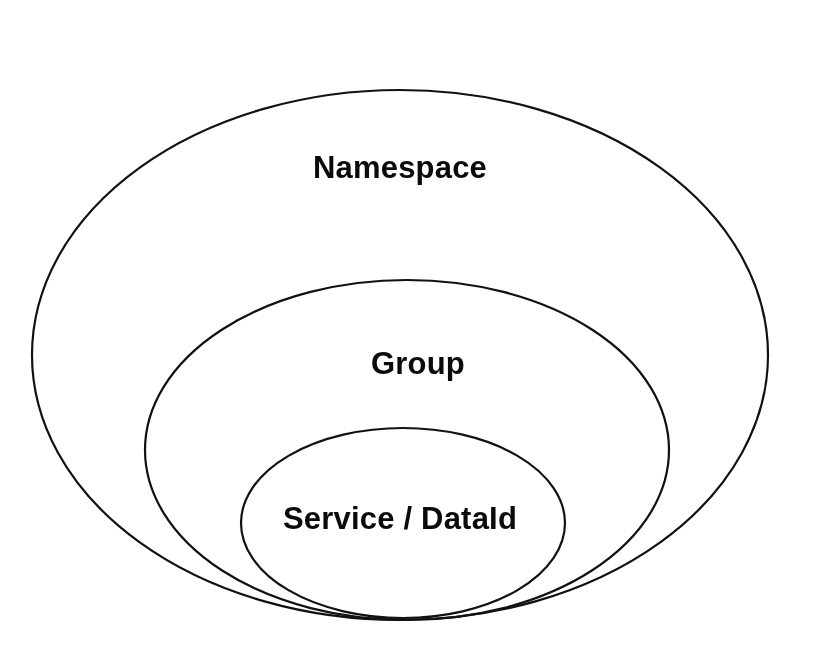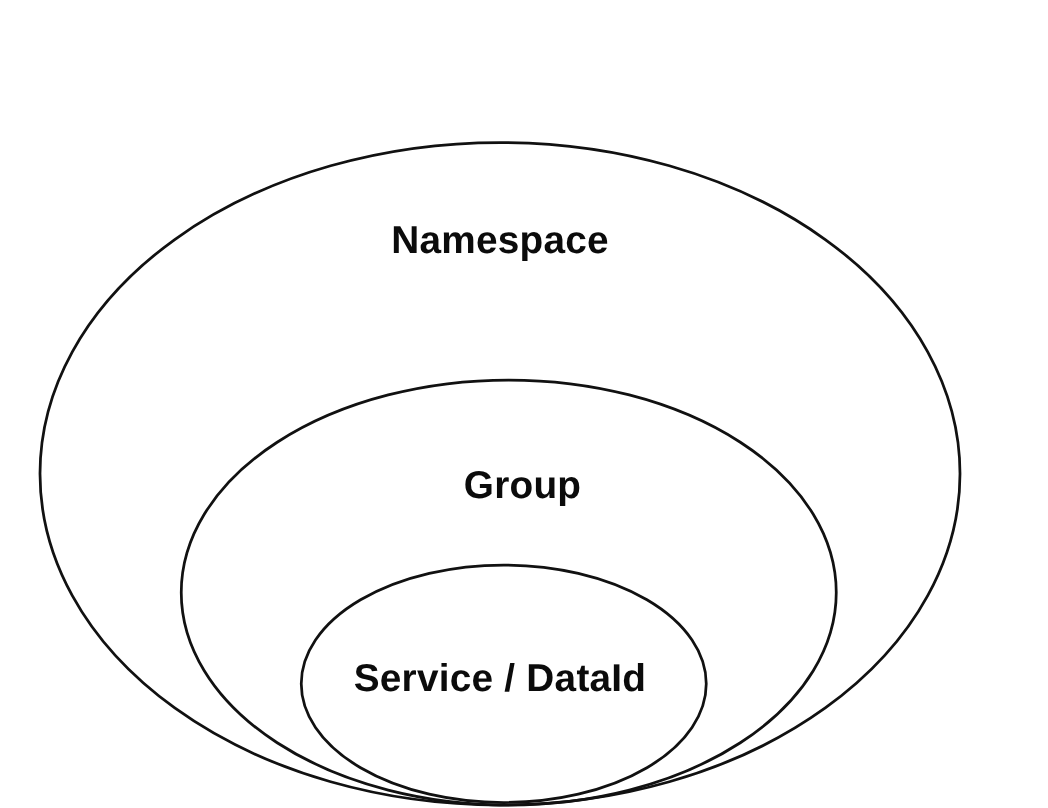--- a/index.html
+++ b/index.html
@@ -42,21 +42,21 @@
     dominant-baseline: middle;
     paint-order: stroke;
   }
   .label-namespace { font-size: 31px; letter-spacing: 0.2px; }
   .label-group     { font-size: 31px; letter-spacing: 0.2px; }
   .label-service   { font-size: 31px; letter-spacing: 0.2px; }
 </style>
 </head>
 <body style="background: rgb(255, 255, 255); width: 838px; height: 646px;">
 
-<div id="diagram-root" style="width: 838px; height: 534px; background: rgb(255, 255, 255); margin-top: 24px;">
+<div id="diagram-root" style="width: 838px; height: 534px; background: rgb(255, 255, 255);">
 
   <svg id="venn-svg" viewBox="0 0 838 646" xmlns="http://www.w3.org/2000/svg" style="width: 838px; height: 646px;">
 
     <ellipse class="ellipse-shape" cx="400" cy="355" rx="368" ry="265" stroke="#111111" stroke-width="2.2"></ellipse>
 
     <ellipse class="ellipse-shape" cx="407" cy="450" rx="262" ry="170" stroke="#111111" stroke-width="2.2"></ellipse>
 
     <ellipse class="ellipse-shape" cx="403" cy="523" rx="162" ry="95" stroke="#111111" stroke-width="2.2"></ellipse>
 
     <text class="ring-label label-namespace" x="400" y="170" fill="#0b0b0b">Namespace</text>

